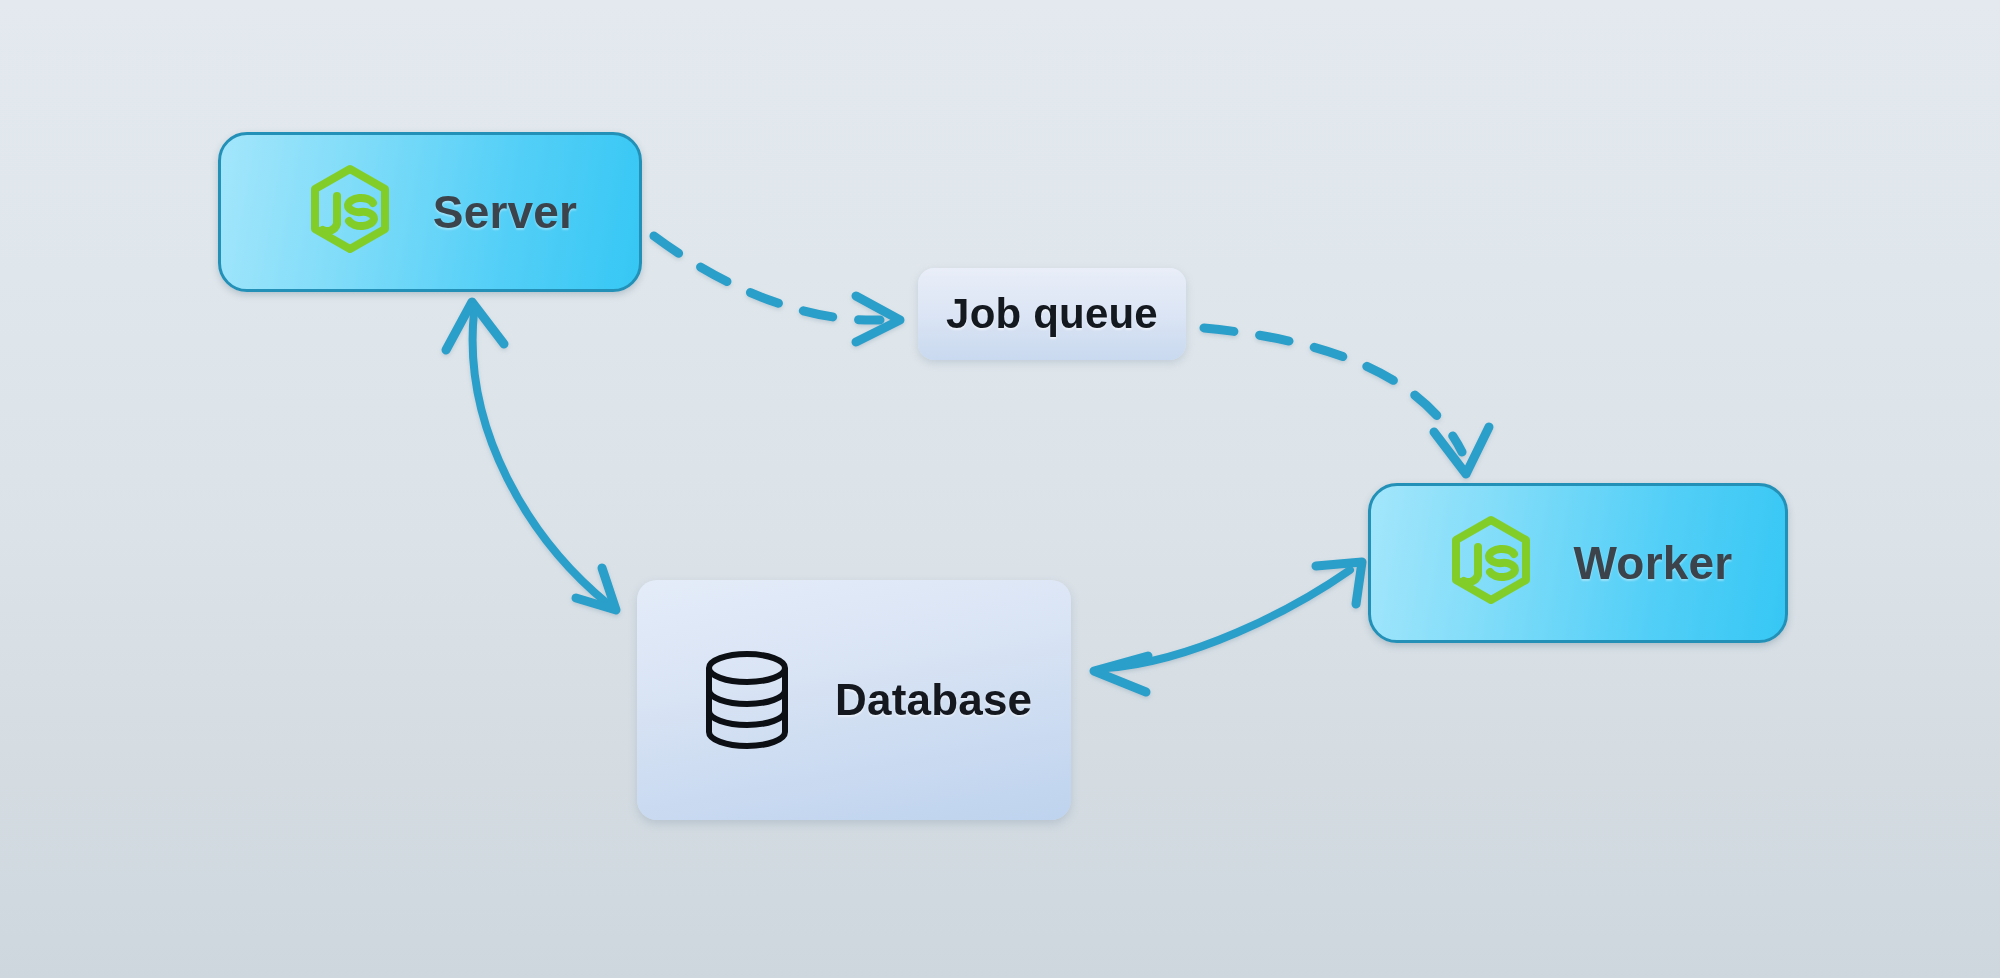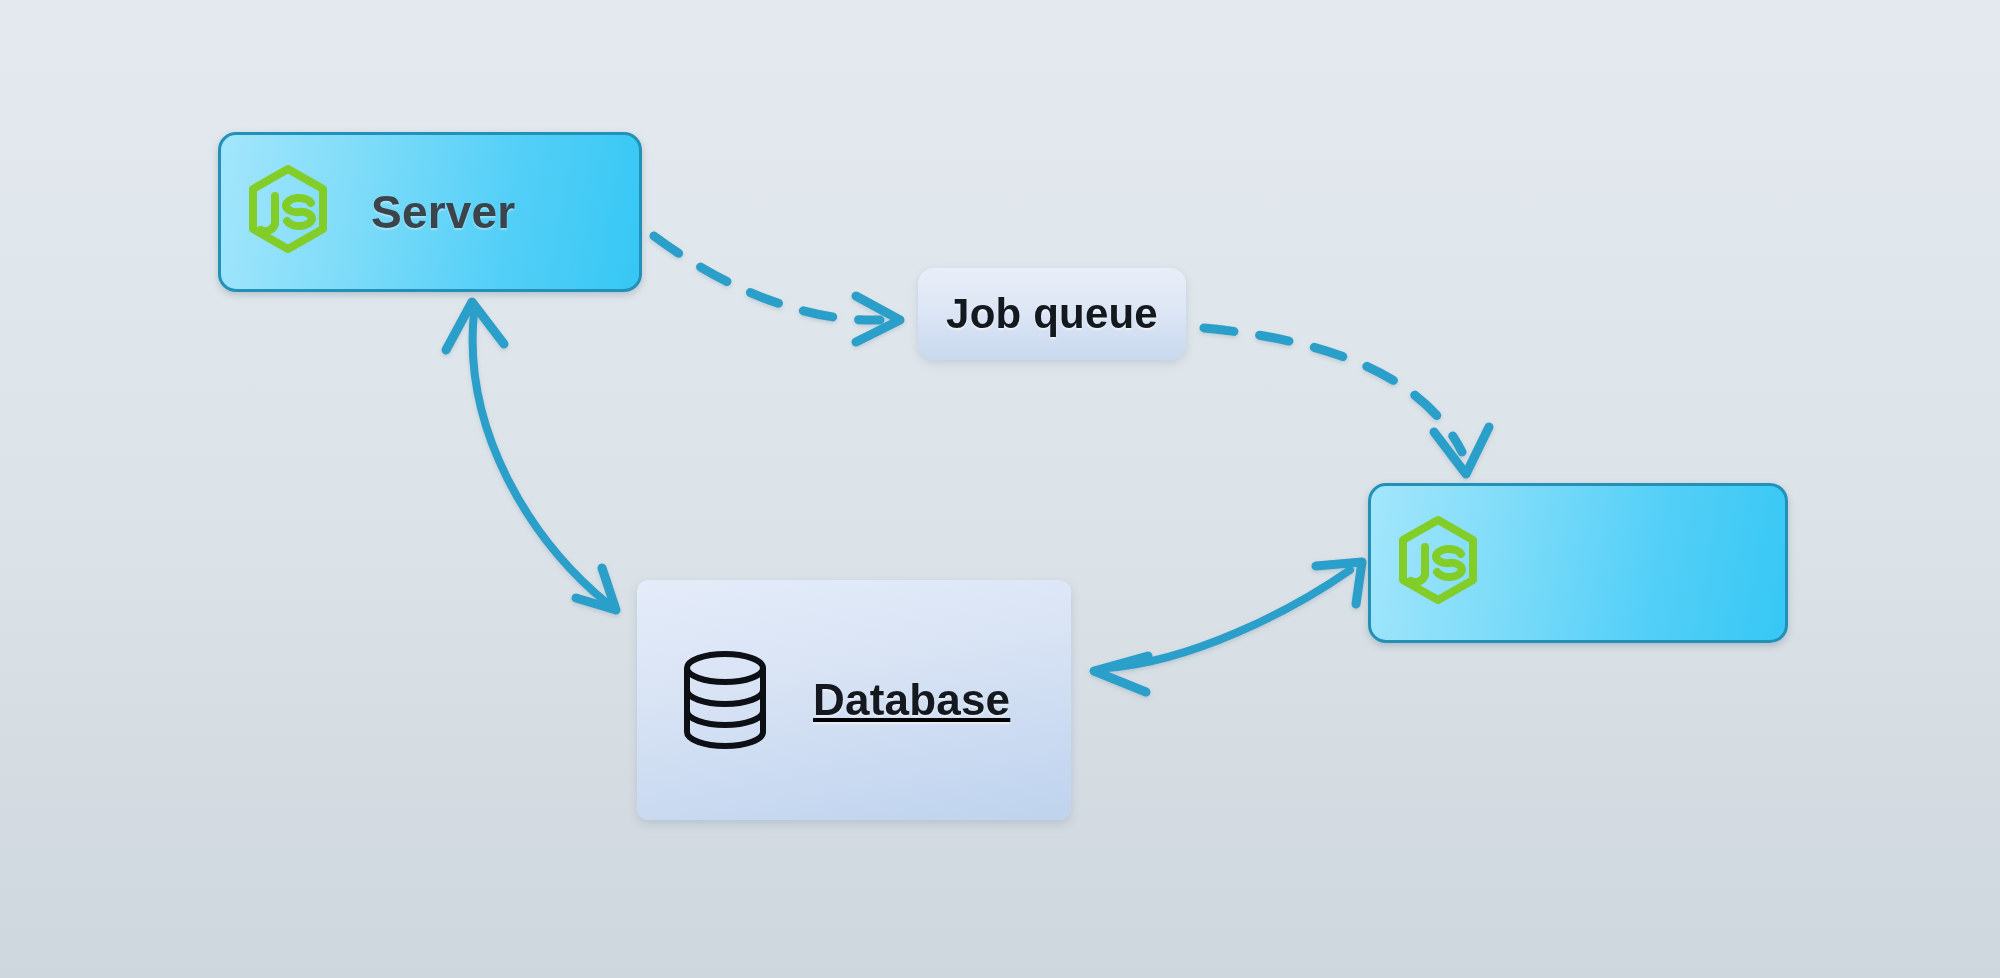--- a/index.html
+++ b/index.html
@@ -31,40 +31,40 @@
     position: absolute;
     z-index: 2;
     display: flex;
     align-items: center;
     box-sizing: border-box;
   }
 
   .node-service {
     background: linear-gradient(100deg, #a3e6fb 0%, #7fdcf9 32%, #53cff7 68%, #36c7f4 100%);
     border: 3px solid #2390b7;
-    border-radius: 18px;
+    border-radius: 29px;
     box-shadow: 0 3px 7px rgba(80, 110, 130, 0.30);
     padding-left: 24px;
+    justify-content: center;
   }
 
   .node-plain {
     background: linear-gradient(180deg, #e9eef8 0%, #dde6f5 45%, #c9d9ef 100%);
     border: none;
     border-radius: 16px;
     box-shadow: 0 3px 8px rgba(90, 115, 140, 0.22);
     justify-content: center;
   }
 
   .node-db {
     background: linear-gradient(170deg, #e4ecf9 0%, #d8e3f4 40%, #bed3ee 100%);
     border: none;
-    border-radius: 12px;
+    border-radius: 20px;
     box-shadow: 0 4px 10px rgba(90, 115, 140, 0.22);
-    padding-left: 42px;
-    text-decoration: underline;
+    padding-left: 64px;
   }
 
   .node-label {
     font-weight: bold;
     white-space: nowrap;
     letter-spacing: 0.2px;
   }
 
   .label-service {
     font-size: 46px;
@@ -163,15 +163,16 @@
   </div>
 
   <div class="node node-service" id="node-worker">
     <span class="icon-slot">
       <svg width="86" height="96" viewBox="0 0 86 96" xmlns="http://www.w3.org/2000/svg">
         <path d="M43 5 L78 25 L78 65 L43 85 L8 65 L8 25 Z" fill="none" stroke="#83cd29" stroke-width="8" stroke-linejoin="round"></path>
         <path d="M30 32 L30 60 A10 10 0 0 1 16 66" fill="none" stroke="#83cd29" stroke-width="8" stroke-linecap="round" stroke-linejoin="round"></path>
         <path d="M66 39 A13 8 0 0 0 41 41 A11 7 0 0 0 54 48 A11 7 0 0 1 67 55 A13 8 0 0 1 42 57" fill="none" stroke="#83cd29" stroke-width="8" stroke-linecap="round" stroke-linejoin="round"></path>
       </svg>
     </span>
+    <span class="node-label label-service">Worker</span>
   </div>
 
 </div>
 
 </body></html>

